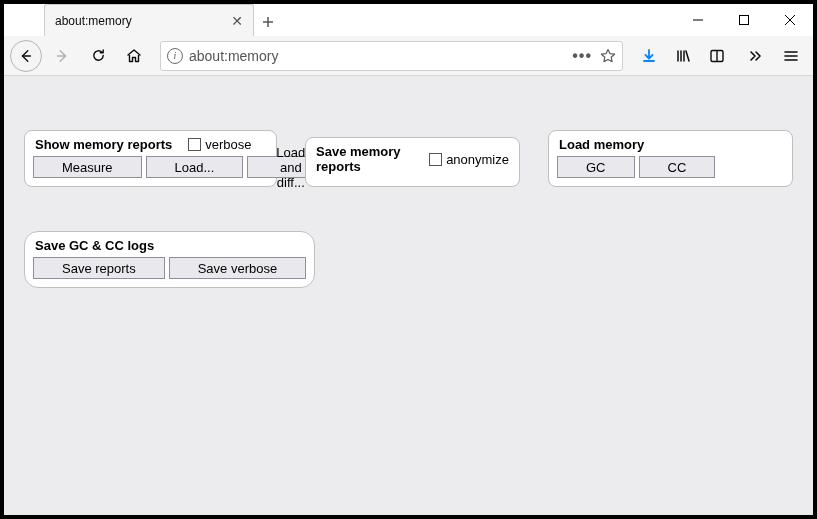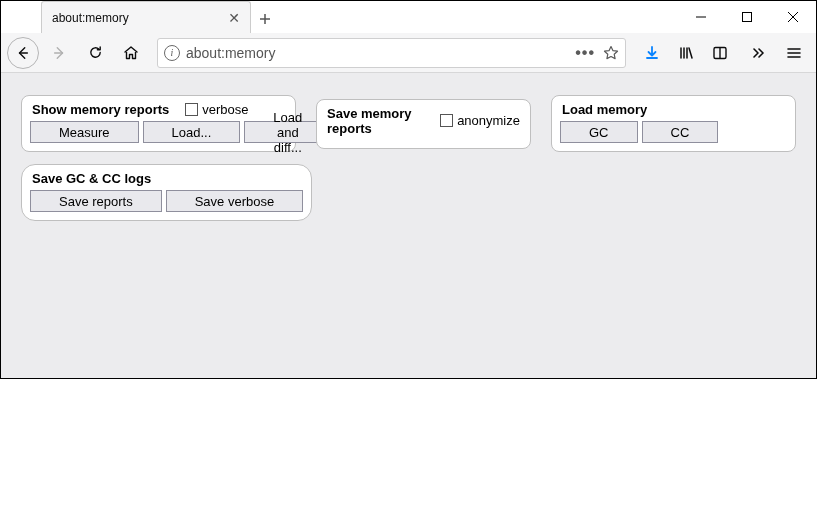--- a/index.html
+++ b/index.html
@@ -1,17 +1,17 @@
 <!DOCTYPE html>
 <html><head>
 <meta charset="utf-8">
 <style>
   * { box-sizing: border-box; margin: 0; padding: 0; font-family: "Segoe UI", Tahoma, sans-serif; }
   html, body { width: 817px; height: 519px; background: #fff; overflow: hidden; }
-  .window { width: 817px; height: 379px; border: 1px solid #000000; display: flex; flex-direction: column; }
+  .window { width: 817px; height: 519px; border: 4px solid #000000; display: flex; flex-direction: column; }
 
   
   .title-bar { height: 32px; background: #ffffff; display: flex; align-items: flex-end; position: relative; }
   .tabs { display: flex; align-items: flex-end; height: 32px; padding-left: 40px; }
   .tab { display: flex; align-items: center; height: 32px; min-width: 210px; padding: 0 8px 0 10px; background: #f5f5f6; border: 1px solid #ccc; border-bottom: none; border-top-left-radius: 3px; border-top-right-radius: 3px; font-size: 12px; color: #0c0c0c; gap: 6px; }
   .tab .tab-title { flex: 1; white-space: nowrap; overflow: hidden; text-overflow: ellipsis; }
   .tab .close { width: 16px; height: 16px; display: flex; align-items: center; justify-content: center; color: #555; font-size: 14px; }
   .new-tab { width: 28px; height: 28px; display: flex; align-items: center; justify-content: center; color: #555; }
   .win-controls { position: absolute; right: 0; top: 0; height: 32px; display: flex; }
   .win-btn { width: 46px; height: 32px; display: flex; align-items: center; justify-content: center; color: #000; }
@@ -25,21 +25,21 @@
   .url-bar { flex: 1; height: 30px; margin: 0 6px; background: #fff; border: 1px solid #cfcfd0; border-radius: 3px; display: flex; align-items: center; padding: 0 6px; gap: 6px; }
   .url-info { width: 16px; height: 16px; border: 1px solid #6a6a6a; border-radius: 50%; display: flex; align-items: center; justify-content: center; font-size: 10px; font-style: italic; font-family: Georgia, serif; color: #5a5a5a; }
   .url-text { flex: 1; font-size: 14px; color: #555; border: none; outline: none; }
   .url-actions { display: flex; align-items: center; gap: 8px; color: #5a5a5a; }
   .toolbar-right { display: flex; align-items: center; gap: 2px; }
   .blue { color: #0a84ff; }
   .menu-btn { width: 32px; height: 32px; display: flex; align-items: center; justify-content: center; }
 
   
   .content { flex: 1; background: #ececee; padding: 22px 20px; display: flex; flex-direction: column; gap: 12px; }
-  .row { display: flex; gap: 20px; align-items: center; }
+  .row { display: flex; gap: 28px; align-items: flex-end; margin-top: 32px; }
   .panel { background: #fff; border: 1px solid #bfbfbf; border-radius: 8px; padding: 6px 8px 8px 8px; }
   .panel-head { display: flex; align-items: center; gap: 16px; font-size: 13px; font-weight: 700; color: #000; padding: 0 2px 4px 2px; }
   .chk { display: flex; align-items: center; gap: 4px; font-weight: 400; }
   .chk .box { width: 13px; height: 13px; border: 1px solid #555; background: #fff; }
   .btn-row { display: flex; gap: 4px; }
   .btn { height: 22px; padding: 0 28px; background: #e9e9ed; border: 1px solid #8f8f9d; font-size: 13px; color: #000; display: flex; align-items: center; justify-content: center; cursor: default; }
   .btn.highlight { border: 2px solid #d81e1e; }
 </style>
 </head>
 <body>

